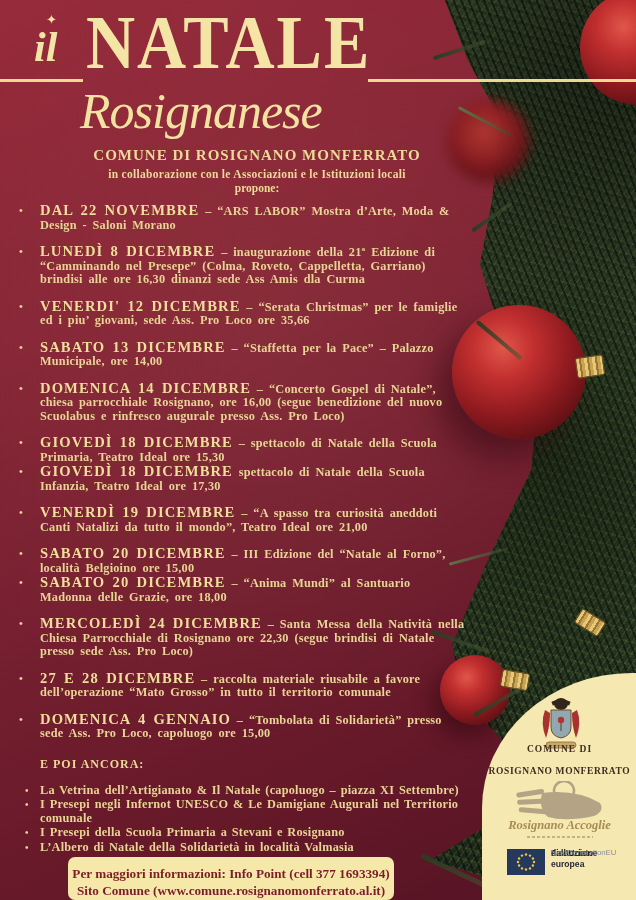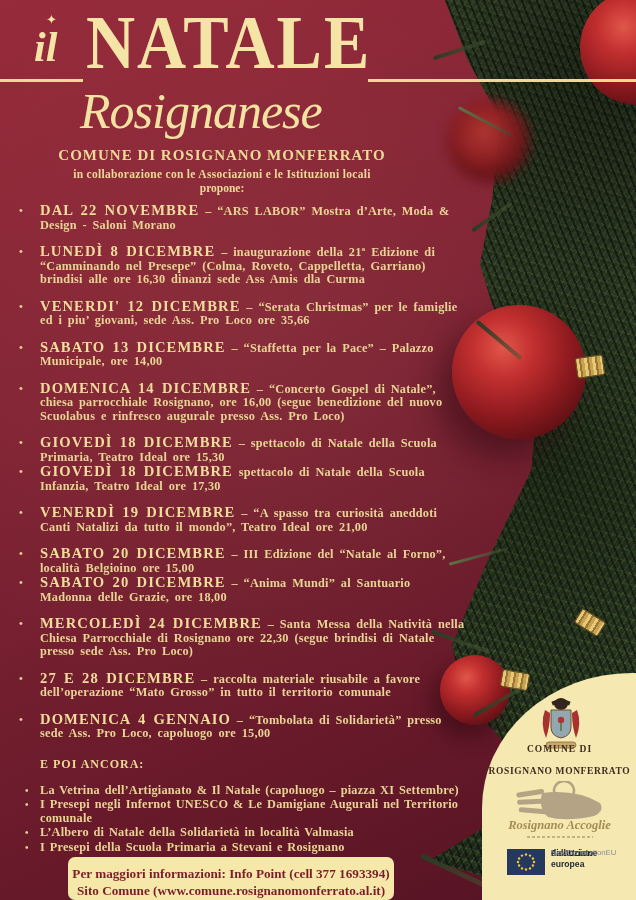--- a/index.html
+++ b/index.html
@@ -41,21 +41,21 @@
   .line-right { left:368px; width:268px; }
   .title-il { position:absolute; left:34px; top:26px; z-index:5; color:#f4e5a6;
     font-style:italic; font-weight:bold; font-size:42px; line-height:1; }
   .title-diamond { position:absolute; left:46px; top:12px; z-index:5; color:#f4e5a6; font-size:13px; }
   .title-main { position:absolute; left:86px; top:4px; z-index:5; color:#f4e5a6;
     font-weight:bold; font-size:68px; line-height:1; letter-spacing:2px;
     transform:scaleY(1.12); transform-origin:left top; }
   .title-script { position:absolute; left:80px; top:86px; z-index:6; color:#f2e3a2;
     font-style:italic; font-size:50px; line-height:1; letter-spacing:-1px; }
   
-  .org-header { position:absolute; left:0; top:147px; width:444px; text-align:center; z-index:5; color:#eeda97; }
+  .org-header { position:absolute; left:0; top:147px; width:444px; text-align:center; z-index:5; color:#eeda97;padding-left:35px; }
   .org-name { font-weight:bold; font-size:15px; letter-spacing:1px; }
   .org-collab { font-weight:bold; font-size:11.5px; margin-top:4px; letter-spacing:.3px; }
   .org-propone { font-weight:bold; font-size:11.5px; margin-top:2px; }
   
   .events { position:absolute; left:16px; top:204px; width:452px; z-index:5;
     list-style:none; margin:0; padding:0; }
   .events li { position:relative; padding-left:24px; margin-bottom:13px; color:#e8d494;
     font-weight:bold; font-size:12.3px; line-height:13.5px; letter-spacing:.2px; word-spacing:2.5px; }
   .events li.tight { margin-bottom:1px; }
   .events li::before { content:"•"; position:absolute; left:3px; top:0; font-size:11px; color:#e8d494; }
@@ -141,22 +141,22 @@
     <li><span class="date">SABATO 20 DICEMBRE</span> <span class="desc">– “Anima Mundi” al Santuario Madonna delle Grazie, ore 18,00</span></li>
     <li><span class="date">MERCOLEDÌ 24 DICEMBRE</span> <span class="desc">– Santa Messa della Natività nella Chiesa Parrocchiale di Rosignano ore 22,30 (segue brindisi di Natale presso sede Ass. Pro Loco)</span></li>
     <li><span class="date">27 E 28 DICEMBRE</span> <span class="desc">– raccolta materiale riusabile a favore dell’operazione “Mato Grosso” in tutto il territorio comunale</span></li>
     <li><span class="date">DOMENICA 4 GENNAIO</span> <span class="desc">– “Tombolata di Solidarietà” presso sede Ass. Pro Loco, capoluogo ore 15,00</span></li>
   </ol>
 
   <div class="more-heading">E POI ANCORA:</div>
   <ul class="more-list">
     <li>La Vetrina dell’Artigianato &amp; Il Natale (capoluogo – piazza XI Settembre)</li>
     <li>I Presepi negli Infernot UNESCO &amp; Le Damigiane Augurali nel Territorio comunale</li>
+    <li>I Presepi della Scuola Primaria a Stevani e Rosignano</li>
     <li>L’Albero di Natale della Solidarietà in località Valmasia</li>
-    <li>I Presepi della Scuola Primaria a Stevani e Rosignano</li>
   </ul>
 
   <div class="info-box">
     <div>Per maggiori informazioni: Info Point (cell 377 1693394)</div>
     <div>Sito Comune (www.comune.rosignanomonferrato.al.it)</div>
   </div>
 
   <div class="logo-panel">
     <svg class="crest" width="46" height="54" viewBox="0 0 46 54">
       <ellipse cx="23" cy="7" rx="7" ry="6" fill="#33251d"></ellipse>

